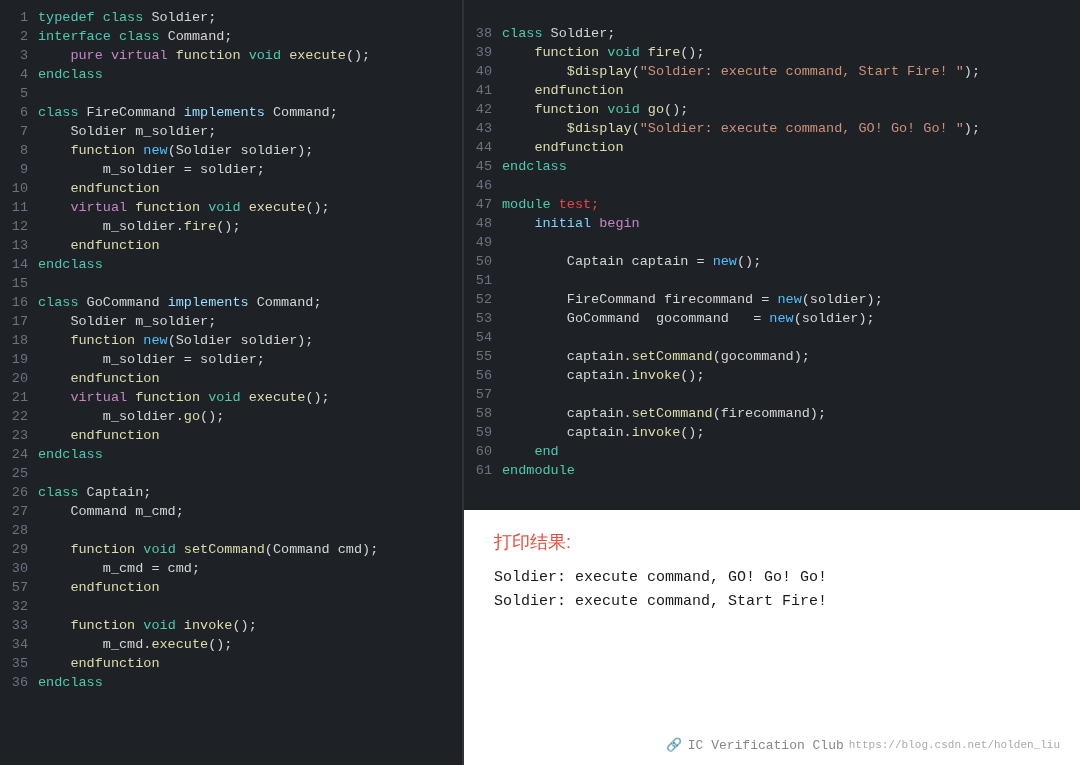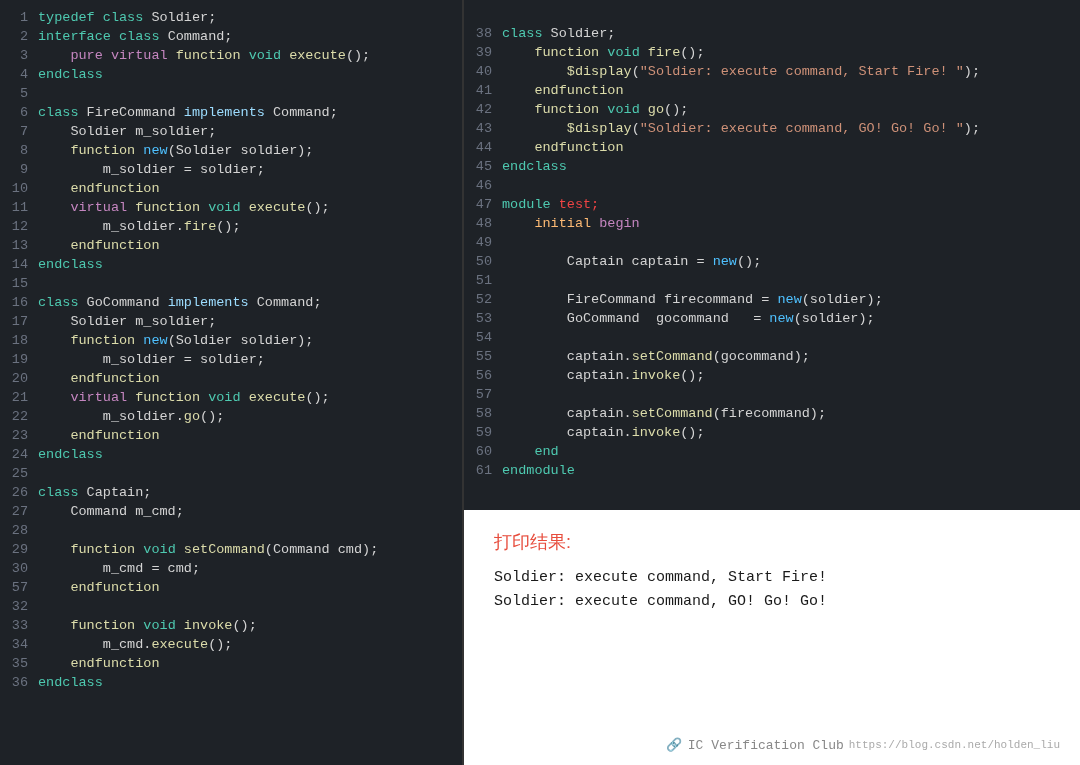--- a/index.html
+++ b/index.html
@@ -159,40 +159,40 @@
     <div class="code-line"><span class="line-num">38</span><span class="line-content"><span style="color: rgb(78, 201, 176);">class </span><span style="color: rgb(212, 212, 212);">Soldier;</span></span></div>
         <div class="code-line"><span class="line-num">39</span><span class="line-content"><span style="color: rgb(212, 212, 212);">    </span><span style="color: rgb(220, 220, 170);">function </span><span style="color: rgb(78, 201, 176);">void </span><span style="color: rgb(220, 220, 170);">fire</span><span style="color: rgb(212, 212, 212);">();</span></span></div>
         <div class="code-line"><span class="line-num">40</span><span class="line-content"><span style="color: rgb(212, 212, 212);">        </span><span style="color: rgb(220, 220, 170);">$display</span><span style="color: rgb(212, 212, 212);">(</span><span style="color: rgb(206, 145, 120);">"Soldier: execute command, Start Fire! "</span><span style="color: rgb(212, 212, 212);">);</span></span></div>
         <div class="code-line"><span class="line-num">41</span><span class="line-content"><span style="color: rgb(212, 212, 212);">    </span><span style="color: rgb(220, 220, 170);">endfunction</span></span></div>
         <div class="code-line"><span class="line-num">42</span><span class="line-content"><span style="color: rgb(212, 212, 212);">    </span><span style="color: rgb(220, 220, 170);">function </span><span style="color: rgb(78, 201, 176);">void </span><span style="color: rgb(220, 220, 170);">go</span><span style="color: rgb(212, 212, 212);">();</span></span></div>
         <div class="code-line"><span class="line-num">43</span><span class="line-content"><span style="color: rgb(212, 212, 212);">        </span><span style="color: rgb(220, 220, 170);">$display</span><span style="color: rgb(212, 212, 212);">(</span><span style="color: rgb(206, 145, 120);">"Soldier: execute command, GO! Go! Go! "</span><span style="color: rgb(212, 212, 212);">);</span></span></div>
         <div class="code-line"><span class="line-num">44</span><span class="line-content"><span style="color: rgb(212, 212, 212);">    </span><span style="color: rgb(220, 220, 170);">endfunction</span></span></div>
         <div class="code-line"><span class="line-num">45</span><span class="line-content"><span style="color: rgb(78, 201, 176);">endclass</span></span></div>
         <div class="code-line"><span class="line-num">46</span><span class="line-content"></span></div>
         <div class="code-line"><span class="line-num">47</span><span class="line-content"><span style="color: rgb(78, 201, 176);">module </span><span style="color: #ef4444;">test;</span></span></div>
-        <div class="code-line"><span class="line-num">48</span><span class="line-content"><span style="color: rgb(212, 212, 212);">    </span><span style="color: #fdba74;">initial </span><span style="color: rgb(197, 134, 192);">begin</span></span></div>
+        <div class="code-line"><span class="line-num">48</span><span class="line-content"><span style="color: rgb(212, 212, 212);">    </span><span style="color: #7dd3fc;">initial </span><span style="color: rgb(197, 134, 192);">begin</span></span></div>
         <div class="code-line"><span class="line-num">49</span></div>
         <div class="code-line"><span class="line-num">50</span><span class="line-content"><span style="color: rgb(212, 212, 212);">        Captain captain = </span><span style="color: rgb(79, 193, 255);">new</span><span style="color: rgb(212, 212, 212);">();</span></span></div>
         <div class="code-line"><span class="line-num">51</span><span class="line-content"></span></div>
         <div class="code-line"><span class="line-num">52</span><span class="line-content"><span style="color: rgb(212, 212, 212);">        FireCommand firecommand = </span><span style="color: rgb(79, 193, 255);">new</span><span style="color: rgb(212, 212, 212);">(soldier);</span></span></div>
         <div class="code-line"><span class="line-num">53</span><span class="line-content"><span style="color: rgb(212, 212, 212);">        GoCommand  gocommand   = </span><span style="color: rgb(79, 193, 255);">new</span><span style="color: rgb(212, 212, 212);">(soldier);</span></span></div>
         <div class="code-line"><span class="line-num">54</span><span class="line-content"></span></div>
         <div class="code-line"><span class="line-num">55</span><span class="line-content"><span style="color: rgb(212, 212, 212);">        captain.</span><span style="color: rgb(220, 220, 170);">setCommand</span><span style="color: rgb(212, 212, 212);">(gocommand);</span></span></div>
         <div class="code-line"><span class="line-num">56</span><span class="line-content"><span style="color: rgb(212, 212, 212);">        captain.</span><span style="color: rgb(220, 220, 170);">invoke</span><span style="color: rgb(212, 212, 212);">();</span></span></div>
         <div class="code-line"><span class="line-num">57</span><span class="line-content"></span></div>
         <div class="code-line"><span class="line-num">58</span><span class="line-content"><span style="color: rgb(212, 212, 212);">        captain.</span><span style="color: rgb(220, 220, 170);">setCommand</span><span style="color: rgb(212, 212, 212);">(firecommand);</span></span></div>
         <div class="code-line"><span class="line-num">59</span><span class="line-content"><span style="color: rgb(212, 212, 212);">        captain.</span><span style="color: rgb(220, 220, 170);">invoke</span><span style="color: rgb(212, 212, 212);">();</span></span></div>
         <div class="code-line"><span class="line-num">60</span><span class="line-content"><span style="color: rgb(212, 212, 212);">    </span><span style="color: rgb(78, 201, 176);">end</span></span></div>
         <div class="code-line"><span class="line-num">61</span><span class="line-content"><span style="color: rgb(78, 201, 176);">endmodule</span></span></div>
       </div>
     <div class="right-bottom">
       <div class="output-label">打印结果:</div>
       <div class="output-text" id="output-text">
+          <div>Soldier: execute command, GO! Go! Go!</div>
           <div>Soldier: execute command, Start Fire!</div>
-          <div>Soldier: execute command, GO! Go! Go!</div>
         </div>
       <div class="watermark">
         <span>🔗</span>
         <span>IC Verification Club</span>
         <span class="watermark-url">https://blog.csdn.net/holden_liu</span>
       </div>
     </div>
   </div>
 </div>
 

